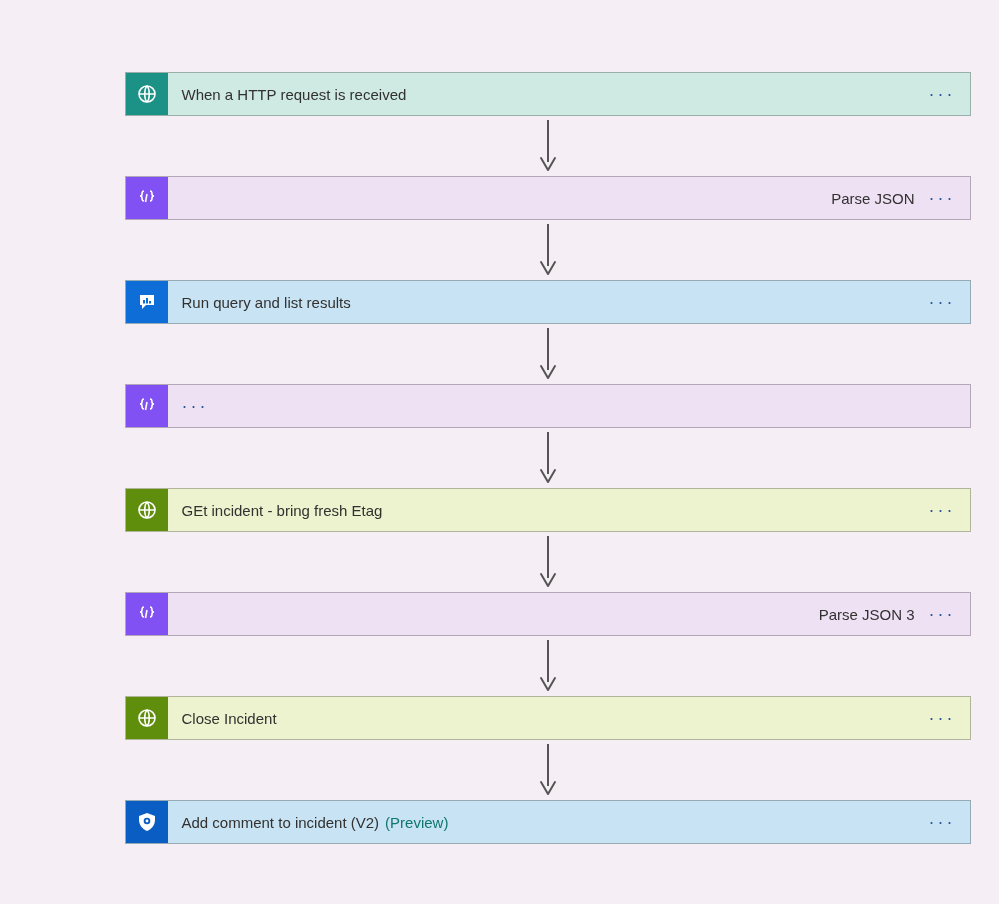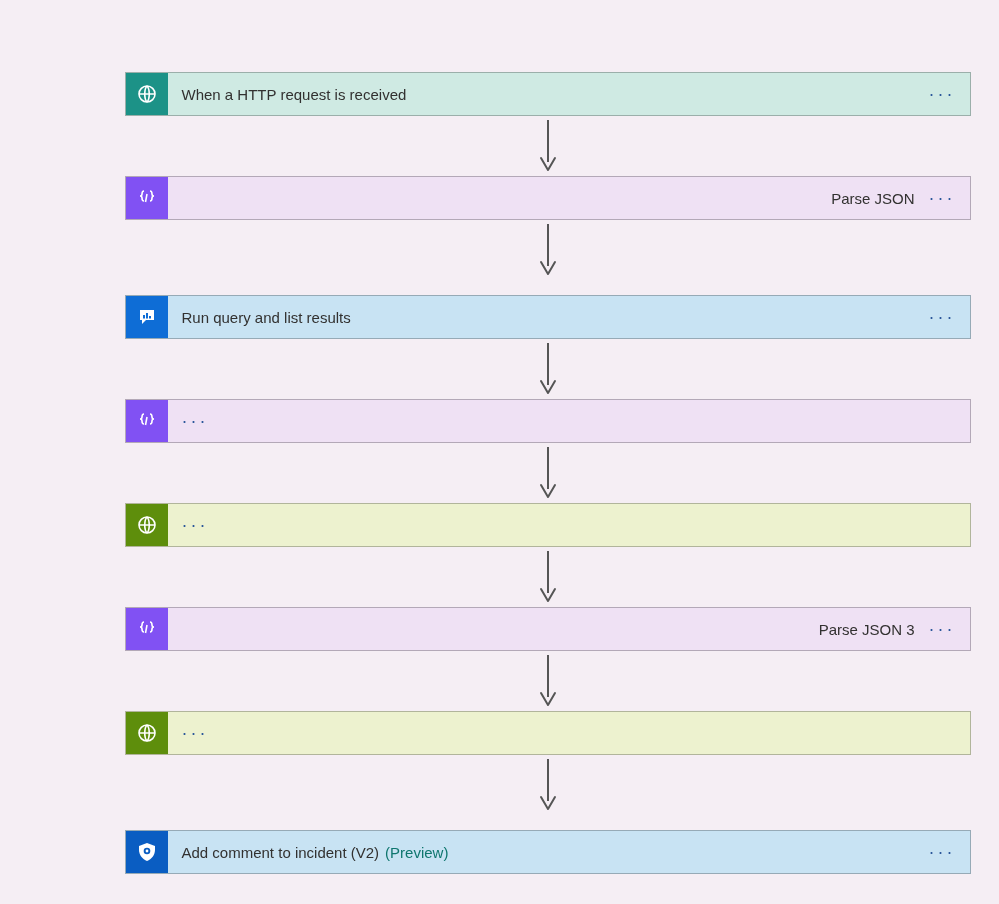--- a/index.html
+++ b/index.html
@@ -62,21 +62,21 @@
   .more-dots {
     padding: 0 14px;
     color: #2b579a;
     font-size: 18px;
     letter-spacing: 3px;
     line-height: 1;
   }
   
   .bg-teal   { background: #cfeae3; }
   .bg-lav    { background: #efe1f4; text-align: right; }
-  .bg-sky    { background: #c8e3f3; margin-top: 15px; }
+  .bg-sky    { background: #c8e3f3; }
   .bg-olive  { background: #edf2cf; }
 
   .ic-teal   { background: #1c9287; }
   .ic-violet { background: #8151f3; }
   .ic-blue   { background: #0e6dd6; }
   .ic-olive  { background: #5e8e0c; }
   .ic-navy   { background: #0a5dc2; }
 
   svg.icon {
     width: 22px;
@@ -165,20 +165,21 @@
           <path d="M12 2 L12 44" stroke="#555" stroke-width="2" fill="none"></path>
           <path d="M5 40 L12 52 L19 40" stroke="#555" stroke-width="2" fill="none" stroke-linecap="round" stroke-linejoin="round"></path>
         </svg>
       </div>
       <div class="step bg-olive">
         <div class="icon-slot ic-olive">
           <svg class="icon" viewBox="0 0 22 22">
             <use href="#svg-globe"></use>
           </svg>
         </div>
+        <div class="label"><span>GEt incident - bring fresh Etag</span></div>
         <div class="more-dots">···</div>
       </div>
       <div class="connector">
         <svg width="24" height="56" viewBox="0 0 24 56">
           <path d="M12 2 L12 44" stroke="#555" stroke-width="2" fill="none"></path>
           <path d="M5 40 L12 52 L19 40" stroke="#555" stroke-width="2" fill="none" stroke-linecap="round" stroke-linejoin="round"></path>
         </svg>
       </div>
       <div class="step bg-lav">
         <div class="icon-slot ic-violet">
@@ -194,20 +195,21 @@
           <path d="M12 2 L12 44" stroke="#555" stroke-width="2" fill="none"></path>
           <path d="M5 40 L12 52 L19 40" stroke="#555" stroke-width="2" fill="none" stroke-linecap="round" stroke-linejoin="round"></path>
         </svg>
       </div>
       <div class="step bg-olive">
         <div class="icon-slot ic-olive">
           <svg class="icon" viewBox="0 0 22 22">
             <use href="#svg-globe"></use>
           </svg>
         </div>
+        <div class="label"><span>Close Incident</span></div>
         <div class="more-dots">···</div>
       </div>
       <div class="connector">
         <svg width="24" height="56" viewBox="0 0 24 56">
           <path d="M12 2 L12 44" stroke="#555" stroke-width="2" fill="none"></path>
           <path d="M5 40 L12 52 L19 40" stroke="#555" stroke-width="2" fill="none" stroke-linecap="round" stroke-linejoin="round"></path>
         </svg>
       </div>
       <div class="step bg-sky">
         <div class="icon-slot ic-navy">

